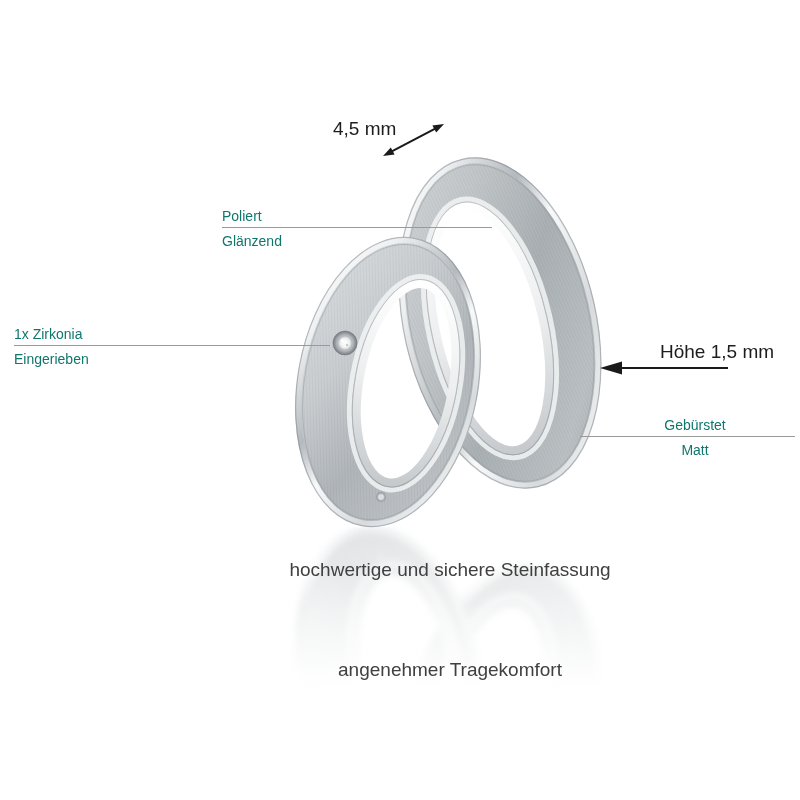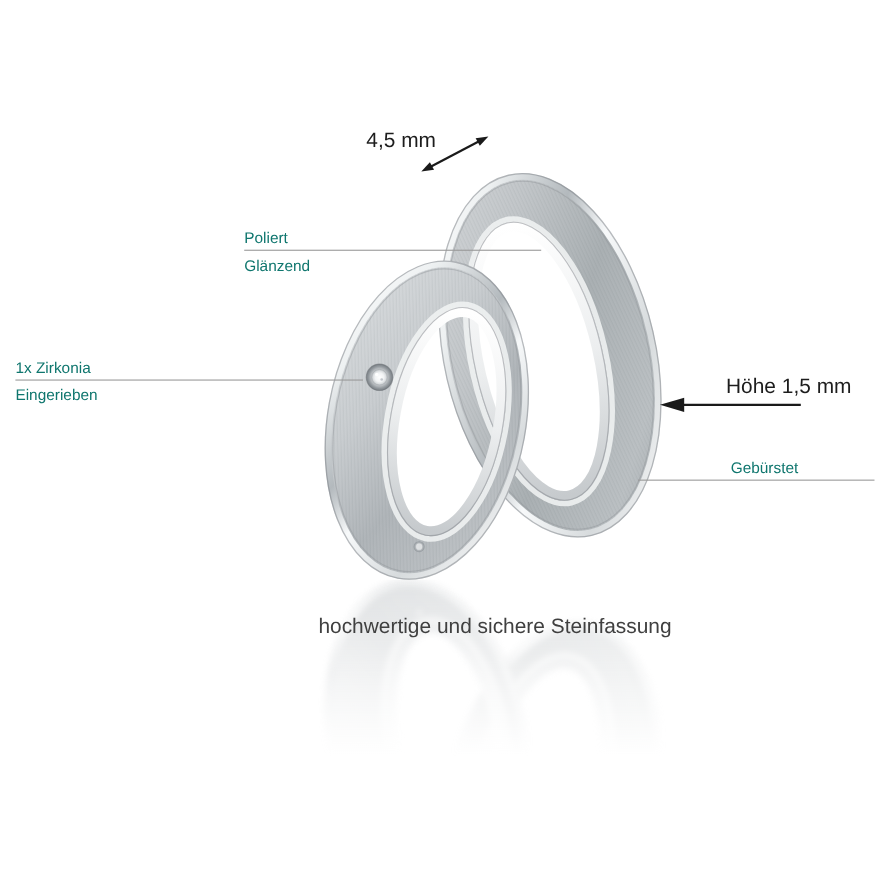--- a/index.html
+++ b/index.html
@@ -152,16 +152,18 @@
   <div class="lbl" style="left:14px;top:348px">Eingerieben</div>
 
   <div class="lbl-black" style="left:660px;top:341px">Höhe 1,5 mm</div>
   <svg class="abs" style="left:598px;top:360px" width="132" height="16" viewBox="0 0 132 16">
     <line x1="22" y1="8" x2="130" y2="8" stroke="#1a1a1a" stroke-width="2"></line>
     <polygon points="2,8 24,1.5 24,14.5" fill="#1a1a1a"></polygon>
   </svg>
 
   <div class="lbl right-align" style="left:595px;top:414px;width:200px">Gebürstet</div>
   <div class="callout-line" style="left:580px;top:436px;width:215px"></div>
+  <div class="lbl right-align" style="left:595px;top:439px;width:200px">Matt</div>
 
   <div class="feature-line" style="top:558px">hochwertige und sichere Steinfassung</div>
+  <div class="feature-line" style="top:658px">angenehmer Tragekomfort</div>
 
 </div>
 
 </body></html>

